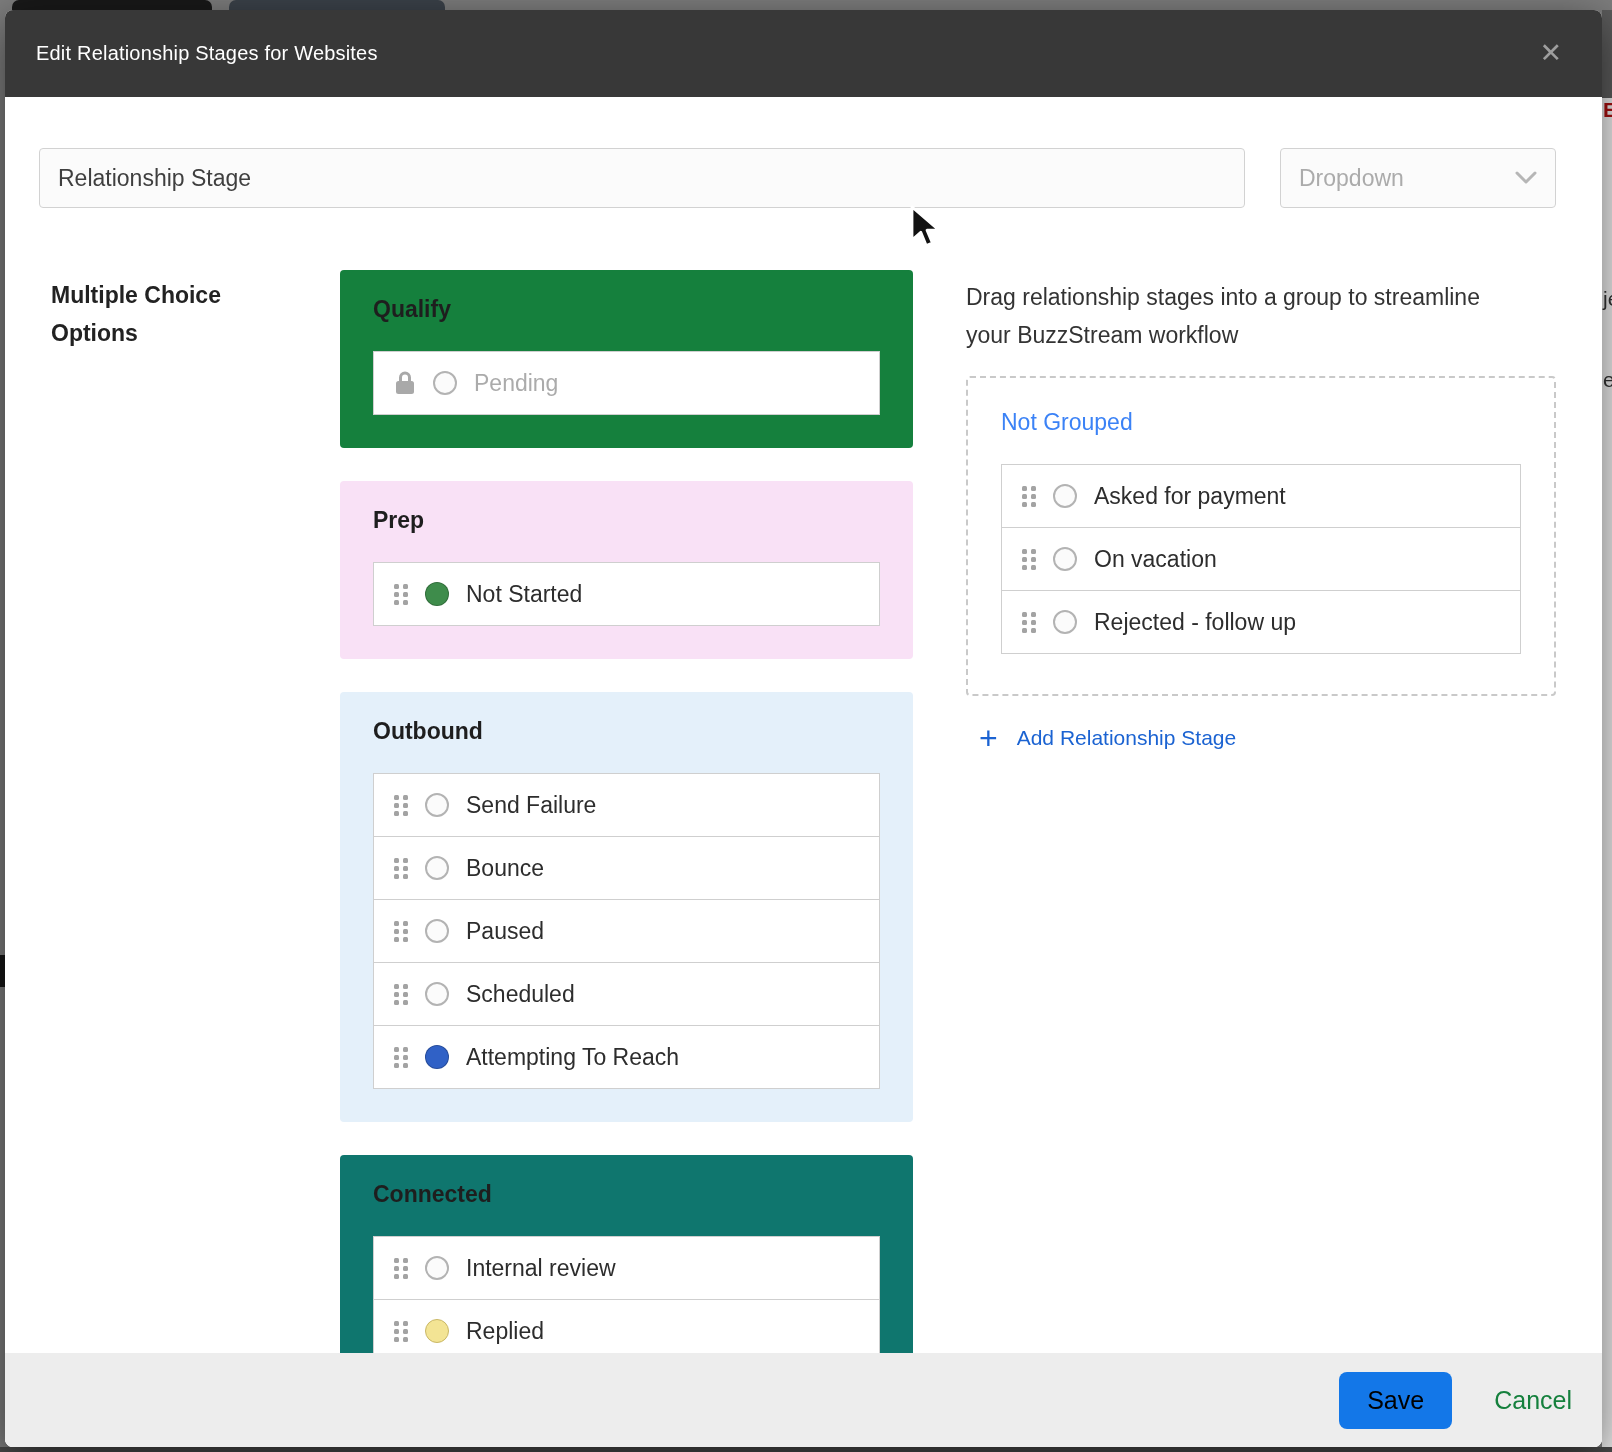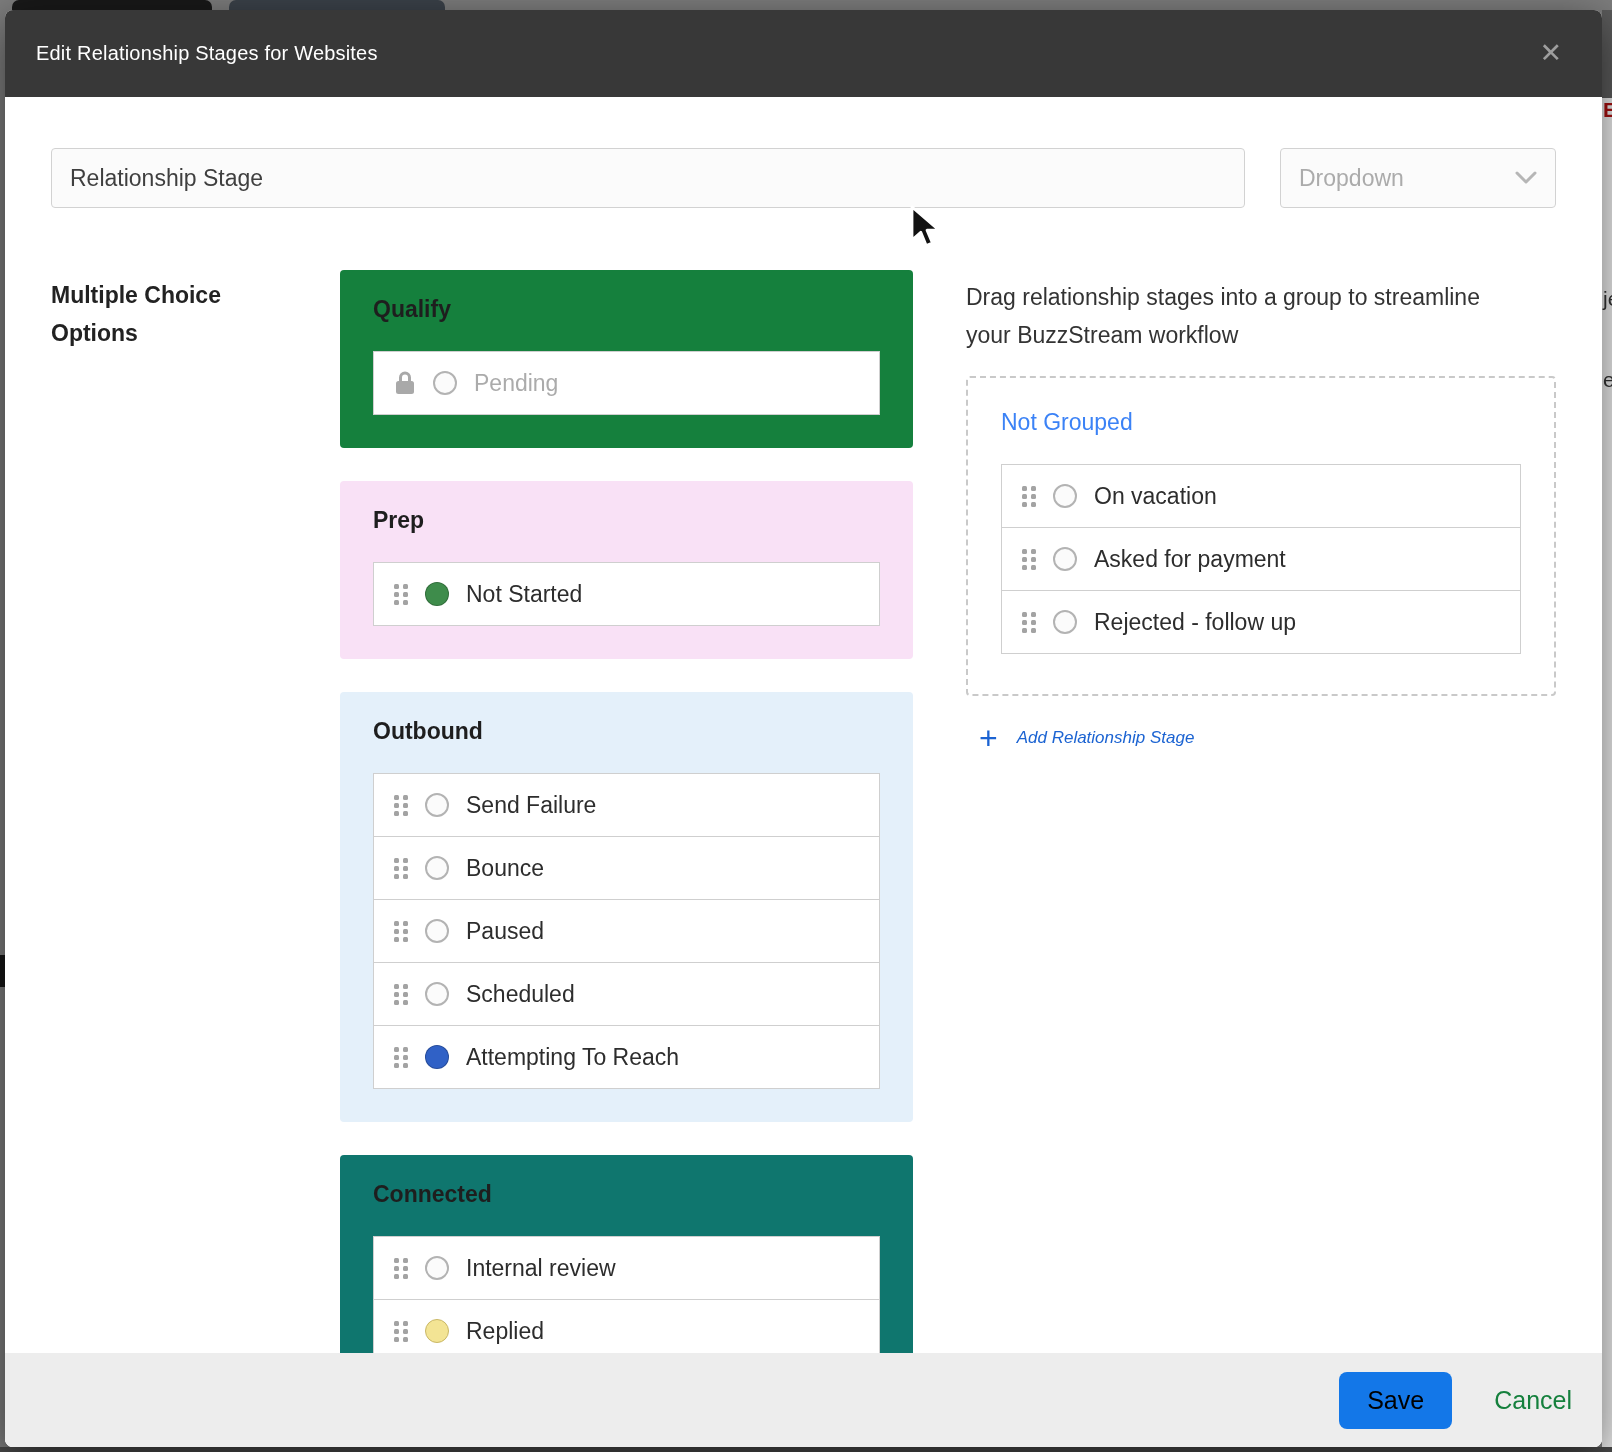--- a/index.html
+++ b/index.html
@@ -33,21 +33,21 @@
   .modal-header {
     height: 87px; background: #383838; color: #fff;
     display: flex; align-items: center; padding: 0 40px 0 31px;
   }
   .modal-title { font-size: 20px; font-weight: 400; letter-spacing: 0.2px; flex: 1; }
   .close-btn { font-size: 27px; color: #9e9e9e; cursor: pointer; line-height: 1; }
 
   .modal-body { position: relative; height: 1350px; background: #fff; overflow: hidden; }
 
   
-  .field-row { display: flex; gap: 35px; padding: 51px 46px 0 46px; }
+  .field-row { display: flex; gap: 35px; padding: 51px 46px 0 34px; }
   .name-input {
     flex: 1; height: 60px; background: #fbfbfb; border: 1px solid #d2d2d2;
     border-radius: 4px; font-family: "Liberation Sans", sans-serif;
     font-size: 23px; color: #3f3f3f; padding: 0 18px; outline: none;
   }
   .type-select {
     width: 276px; height: 60px; background: #fbfbfb; border: 1px solid #d2d2d2;
     border-radius: 4px; display: flex; align-items: center; padding: 0 18px;
     font-size: 23px; color: #ababab; cursor: pointer;
   }
@@ -79,21 +79,21 @@
   .dot.filled { border: 1px solid rgba(0,0,0,0.22); }
 
   .lock-icon { flex: none; display: flex; }
 
   
   .instruction { font-size: 23px; color: #333; line-height: 38px; max-width: 530px; }
   .ng-box { border: 2px dashed #c9c9c9; border-radius: 4px; padding: 31px 33px 40px 33px; margin-top: 22px; }
   .ng-title { font-size: 23px; font-weight: normal; color: #3b82f6; margin-bottom: 28px; }
   .add-row { display: flex; align-items: center; gap: 19px; margin-top: 26px; cursor: pointer; padding-left: 13px; }
   .add-plus { font-size: 32px; font-weight: 400; line-height: 1; }
-  .add-label { font-size: 17px; font-style: italic; }
+  .add-label { font-size: 21px; }
 
   
   .modal-footer {
     position: absolute; left: 0; right: 0; bottom: 0; height: 94px; background: #ededed;
     display: flex; align-items: center; justify-content: flex-end; gap: 42px;
     padding-right: 30px; z-index: 5;
   }
   .save-btn {
     border: none; border-radius: 8px; color: #000000; font-size: 25px;
     font-family: "Liberation Sans", sans-serif; padding: 14px 28px; cursor: pointer;
@@ -274,33 +274,33 @@
               <div class="item">
                 <span class="handle">
                   <i></i>
                   <i></i>
                   <i></i>
                   <i></i>
                   <i></i>
                   <i></i>
                 </span>
                 <span class="dot empty"></span>
+                <span class="label">Asked for payment</span>
+              </div>
+              <div class="item">
+                <span class="handle">
+                  <i></i>
+                  <i></i>
+                  <i></i>
+                  <i></i>
+                  <i></i>
+                  <i></i>
+                </span>
+                <span class="dot empty"></span>
                 <span class="label">On vacation</span>
-              </div>
-              <div class="item">
-                <span class="handle">
-                  <i></i>
-                  <i></i>
-                  <i></i>
-                  <i></i>
-                  <i></i>
-                  <i></i>
-                </span>
-                <span class="dot empty"></span>
-                <span class="label">Asked for payment</span>
               </div>
               <div class="item">
                 <span class="handle">
                   <i></i>
                   <i></i>
                   <i></i>
                   <i></i>
                   <i></i>
                   <i></i>
                 </span>

